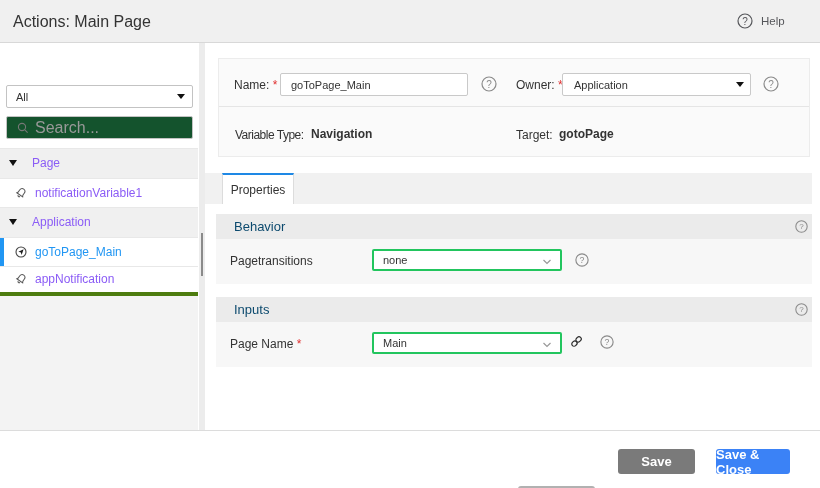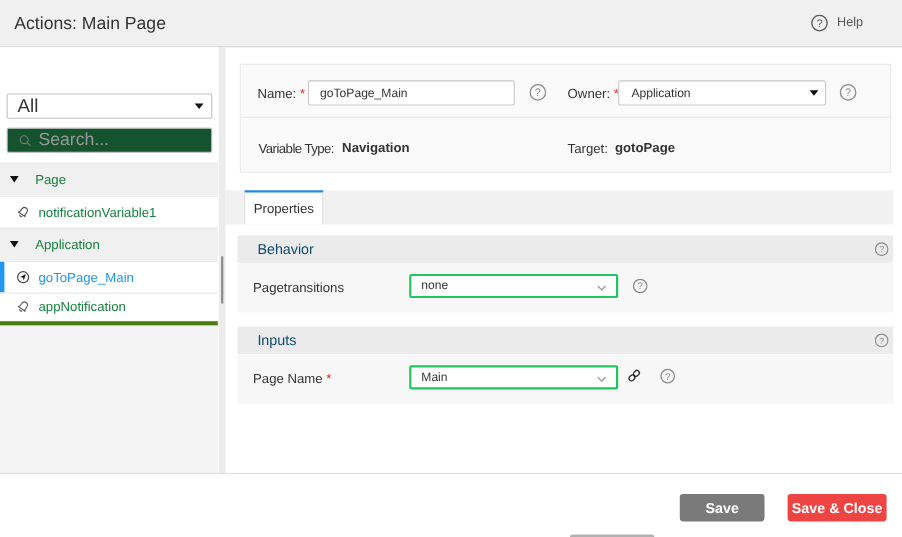--- a/index.html
+++ b/index.html
@@ -12,29 +12,29 @@
   .title { position:absolute; left:13px; top:13px; font-size:16px; color:#333; }
   .helpbox { position:absolute; left:737px; top:13px; height:16px; display:flex; align-items:center; }
   .helptxt { font-size:11.5px; color:#55565a; margin-left:8px; }
   
   .sidebar { position:absolute; left:0; top:43px; width:198px; height:387px; background:#fff; }
   .newaction { position:absolute; left:6px; top:9px; width:187px; height:23px;
     background:#2196f3; border-radius:3px; color:#fff; font-size:13px; font-weight:bold;
     display:flex; align-items:center; justify-content:center; }
   .allsel { position:absolute; left:6px; top:42px; width:187px; height:23px;
     background:#fff; border:1px solid #c3c3c3; border-radius:2px;
-    display:flex; align-items:center; font-size:17px; color:#333; padding-left:9px; }
+    display:flex; align-items:center; font-size:11px; color:#333; padding-left:9px; }
   .allcaret { position:absolute; right:7px; top:8px; width:0; height:0;
     border-left:4px solid transparent; border-right:4px solid transparent; border-top:5px solid #111; }
   .search { position:absolute; left:6px; top:73px; width:187px; height:23px;
     background:#14532d; border:1px solid #c3c3c3; border-radius:2px;
     display:flex; align-items:center; font-size:16px; color:#999; }
   .tree { position:absolute; left:0; top:105px; width:198px; }
   .trow { position:relative; width:198px; height:29.5px; border-top:1px solid #e8e8e8;
-    display:flex; align-items:center; font-size:12px; color:#15803d; }
+    display:flex; align-items:center; font-size:12px; color:#8b5cf6; }
   .trow.cat { background:#f0f0f0; }
   .trow.item { background:#fff; }
   .trow:last-child { border-bottom:4px solid #4d7c0f; }
   .expander { width:0; height:0; border-left:4.5px solid transparent; border-right:4.5px solid transparent;
     border-top:6px solid #111; margin-left:9px; }
   .cat span { margin-left:15px; }
   .item svg { margin-left:15px; }
   .item span { margin-left:8px; }
   .trow.sel { color:#2196f3; }
   .selbar { position:absolute; left:0; top:0; width:4px; height:100%; background:#2196f3; }
@@ -73,21 +73,21 @@
     display:flex; align-items:center; padding-left:9px; }
   .chev { position:absolute; right:8px; top:7px; }
   .sechelp { position:absolute; right:4px; top:6px; }
   
   .footer { position:absolute; left:0; top:430px; width:820px; height:58px; background:#fff;
     border-top:1px solid #dcdcdc; }
   .btn { position:absolute; top:18px; height:25px; border-radius:3px; font-size:13px; font-weight:bold;
     display:flex; align-items:center; justify-content:center; }
   .cancel { left:518px; width:77px; background:#b1b1b1; color:#dcdcdc;margin-top:37px; }
   .save { left:618px; width:77px; background:#7a7a7a; color:#fff; }
-  .saveclose { left:716px; width:90px; background:#ef4444; color:#fff; }
+  .saveclose { left:716px; width:74px; background:#3b82f6; color:#fff; }
 </style>
 </head>
 <body>
 <div class="header">
   <div class="title">Actions: Main Page</div>
   <div class="helpbox">
     <svg width="16" height="16" viewBox="0 0 16 16">
         <circle cx="8" cy="8" r="7" fill="none" stroke="#55565a" stroke-width="1.2"></circle>
         <text x="8" y="11.5" font-size="10" fill="#55565a" text-anchor="middle" font-family="Liberation Sans">?</text>
       </svg>

